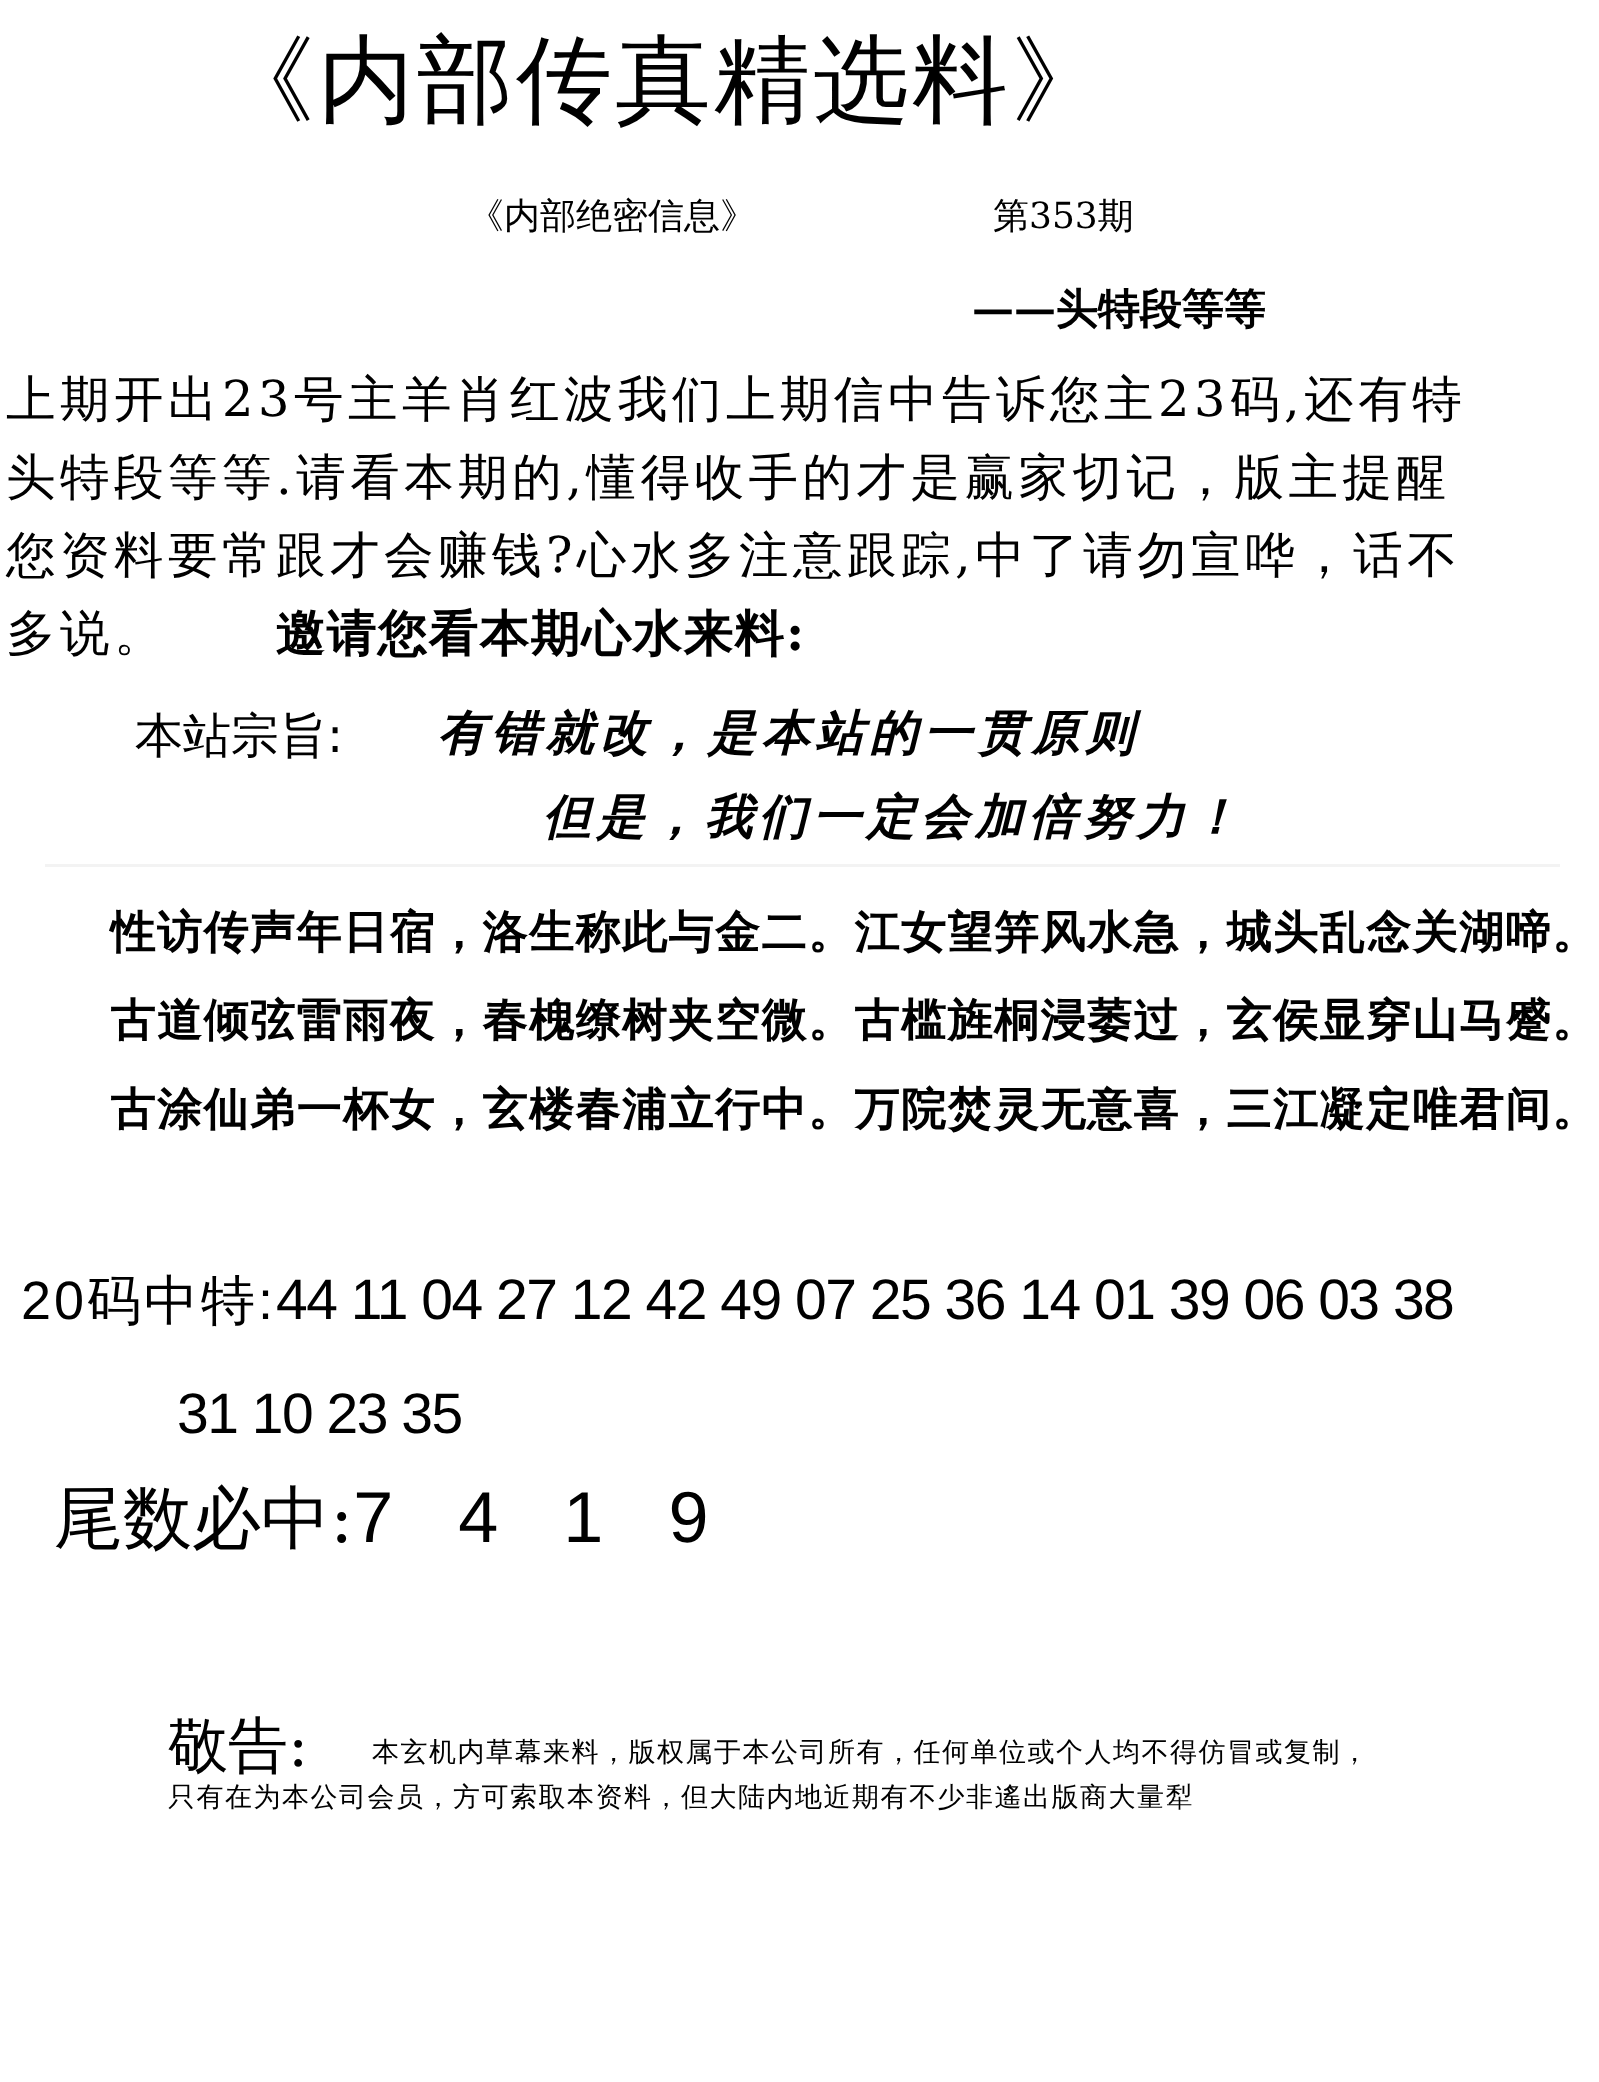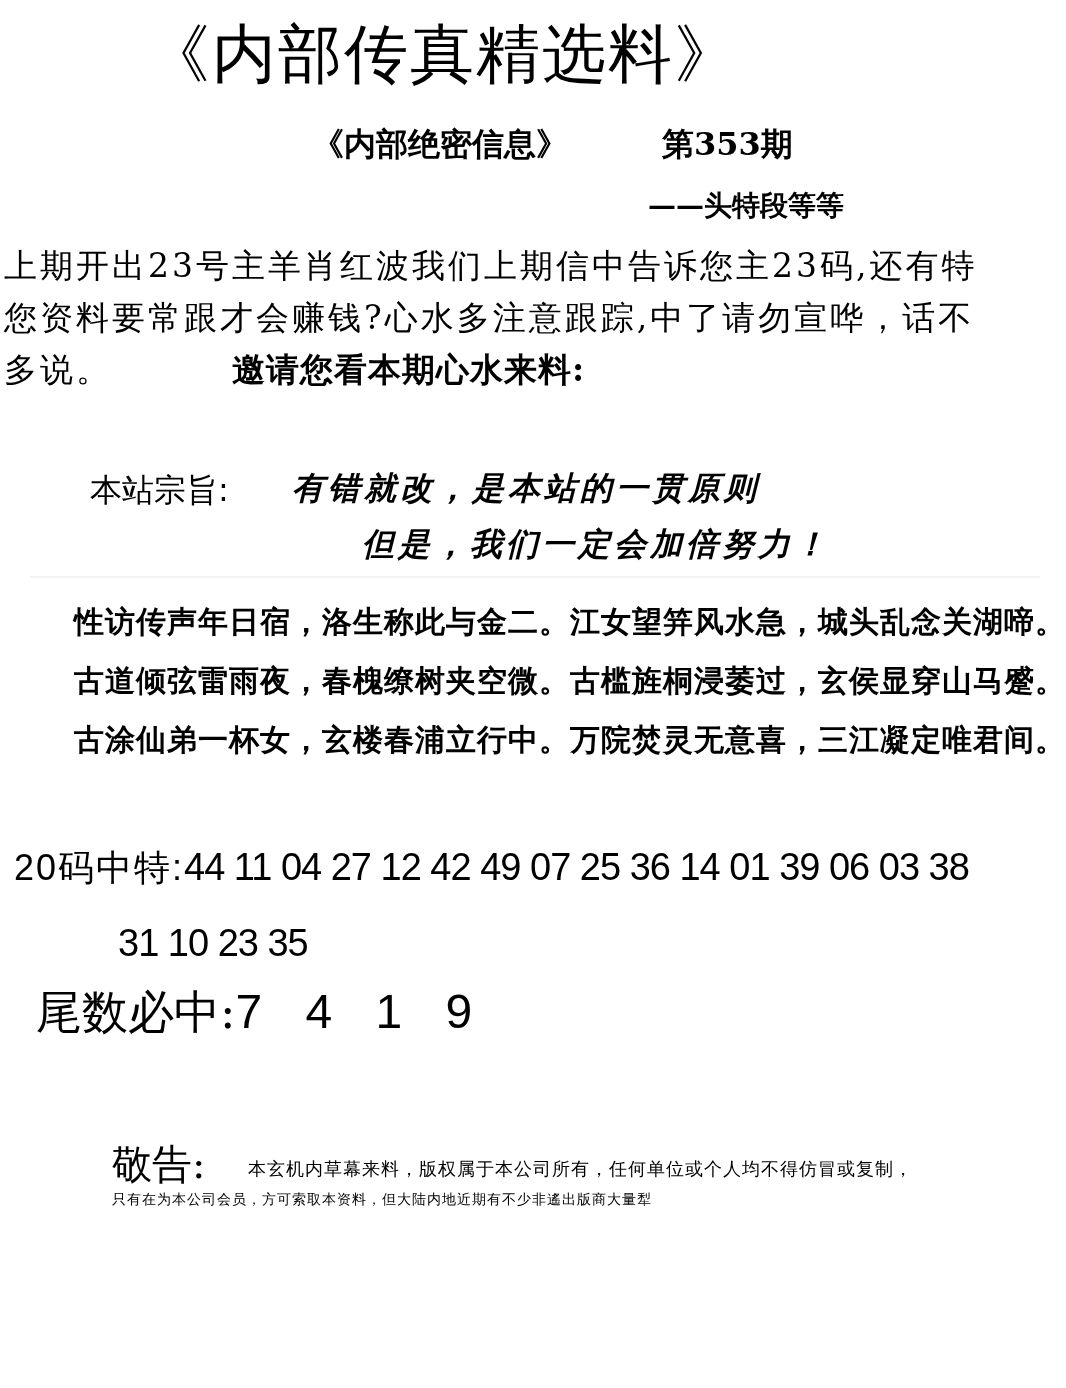--- a/index.html
+++ b/index.html
@@ -1,54 +1,55 @@
 <!DOCTYPE html>
 <html><head>
 <meta charset="utf-8">
 <style>
   html, body { margin:0; padding:0; background:#ffffff; }
   body { width:1066px; height:1388px; position:relative; overflow:hidden; color:#000; font-family:"DejaVu Serif", serif; }
   .abs { position:absolute; white-space:nowrap; }
   .title { left:0; width:886px; top:14px; text-align:center; font-size:64px; line-height:80px; letter-spacing:2px; font-family:"DejaVu Serif", serif; }
-  .sub { top:120px; font-size:32px; line-height:48px; font-weight:bold; font-family:"DejaVu Serif", serif; }
+  .sub { top:120px; font-size:24px; line-height:48px; font-weight:normal; font-family:"DejaVu Serif", serif; }
   .sub-left { left:312px; }
   .sub-right { left:662px; }
   .source { left:648px; top:186px; font-size:28px; line-height:40px; font-weight:bold; }
   .para { left:4px; top:240px; width:1060px; font-size:33px; line-height:52px; }
   .para div { white-space:nowrap; letter-spacing:3px; }
-  .invite { font-weight:bold; letter-spacing:1px; margin-left:120px; }
+  .invite { font-weight:bold; letter-spacing:1px; margin-left:72px; }
   .motto-label { left:90px; top:468px; font-size:32px; line-height:44px; font-family:"DejaVu Sans", sans-serif; }
   .motto-1 { left:292px; top:466px; font-size:32px; line-height:44px; font-weight:bold; font-style:italic; letter-spacing:4px; }
   .motto-2 { left:362px; top:522px; font-size:32px; line-height:44px; font-weight:bold; font-style:italic; letter-spacing:4px; }
   .sep { left:30px; top:576px; width:1010px; height:2px; background:#f3f3f3; }
   .poem { left:26px; width:1040px; font-size:30px; line-height:44px; font-weight:bold; letter-spacing:1px;text-align:right; }
   .poem-0 { top:600px; }
   .poem-1 { top:659px; }
   .poem-2 { top:718px; }
   .codes { left:14px; top:842px; font-size:38px; line-height:50px; font-family:"Liberation Sans", sans-serif; letter-spacing:-1px; }
   .codes .lbl { font-family:Liberation Sans, sans-serif; font-size:36px; letter-spacing:2px; }
   .codes-2 { left:118px; top:918px; font-size:38px; line-height:50px; font-family:"Liberation Sans", sans-serif; letter-spacing:-1px; }
   .tail { left:36px; top:980px; font-size:48px; line-height:64px; font-family:"Liberation Sans", sans-serif; }
   .tail .lbl { font-family:"DejaVu Serif", serif; font-size:46px; }
   .tail .digits { word-spacing:22px; letter-spacing:4px;margin-top:40px; }
   .notice-label { left:112px; top:1138px; font-size:40px; line-height:52px; }
   .notice-1 { left:248px; top:1156px; font-size:18px; line-height:26px; letter-spacing:1px; }
-  .notice-2 { left:112px; top:1186px; font-size:14px; line-height:26px; letter-spacing:1px; }
+  .notice-2 { left:112px; top:1186px; font-size:18px; line-height:26px; letter-spacing:1px; }
 </style>
 </head>
 <body>
 
 <div class="abs title">《内部传真精选料》</div>
 
 <div class="abs sub sub-left">《内部绝密信息》</div>
 <div class="abs sub sub-right">第353期</div>
 <div class="abs source">——头特段等等</div>
 
 <div class="abs para">
   <div>上期开出23号主羊肖红波我们上期信中告诉您主23码,还有特</div>
+  <div>头特段等等.请看本期的,懂得收手的才是赢家切记，版主提醒</div>
   <div>您资料要常跟才会赚钱?心水多注意跟踪,中了请勿宣哗，话不</div>
   <div><span>多说。</span><span class="invite">邀请您看本期心水来料:</span></div>
 </div>
 
 <div class="abs motto-label">本站宗旨:</div>
 <div class="abs motto-1">有错就改，是本站的一贯原则</div>
 <div class="abs motto-2">但是，我们一定会加倍努力！</div>
 
 <div class="abs sep"></div>
 

